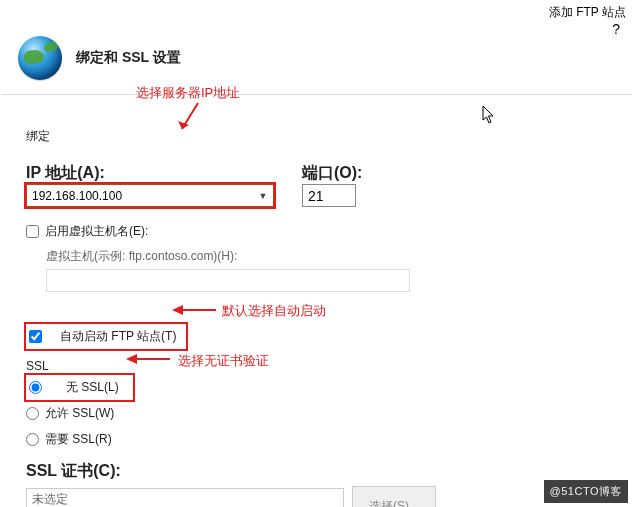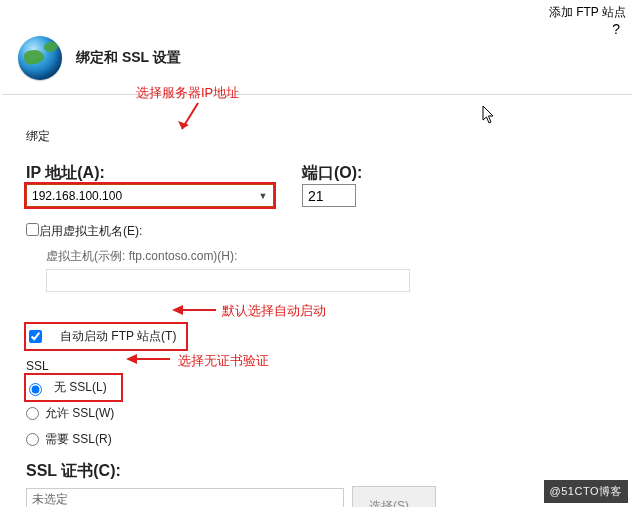--- a/index.html
+++ b/index.html
@@ -138,20 +138,22 @@
     border: 1px solid #888;
     font-family: inherit;
     font-size: 14px;
   }
   .highlight-red {
     outline: 2px solid #de1e1e;
     outline-offset: 0;
   }
   .checkbox-row {
     display: flex;
+    align-items: center;
+    gap: 6px;
     margin-top: 16px;
   }
   input[type="checkbox"], input[type="radio"] {
     width: 13px; height: 13px;
     margin: 0;
   }
   .vh-hint {
     margin: 8px 0 4px 20px;
     font-size: 12px;
     color: #666;
@@ -186,22 +188,22 @@
     align-items: center;
     gap: 6px;
     margin-top: 10px;
     height: 16px;
   }
   .radio-row.first {
     margin-top: 4px;
   }
   .no-ssl-box {
     display: inline-flex;
-    align-items: flex-end;
-    gap: 12px;
+    align-items: center;
+    gap: 24px;
     padding: 4px 14px 4px 3px;
   }
   .cert-label {
     margin-top: 14px;
   }
   .cert-row {
     margin-top: 4px;
     display: flex;
     gap: 8px;
     align-items: center;

